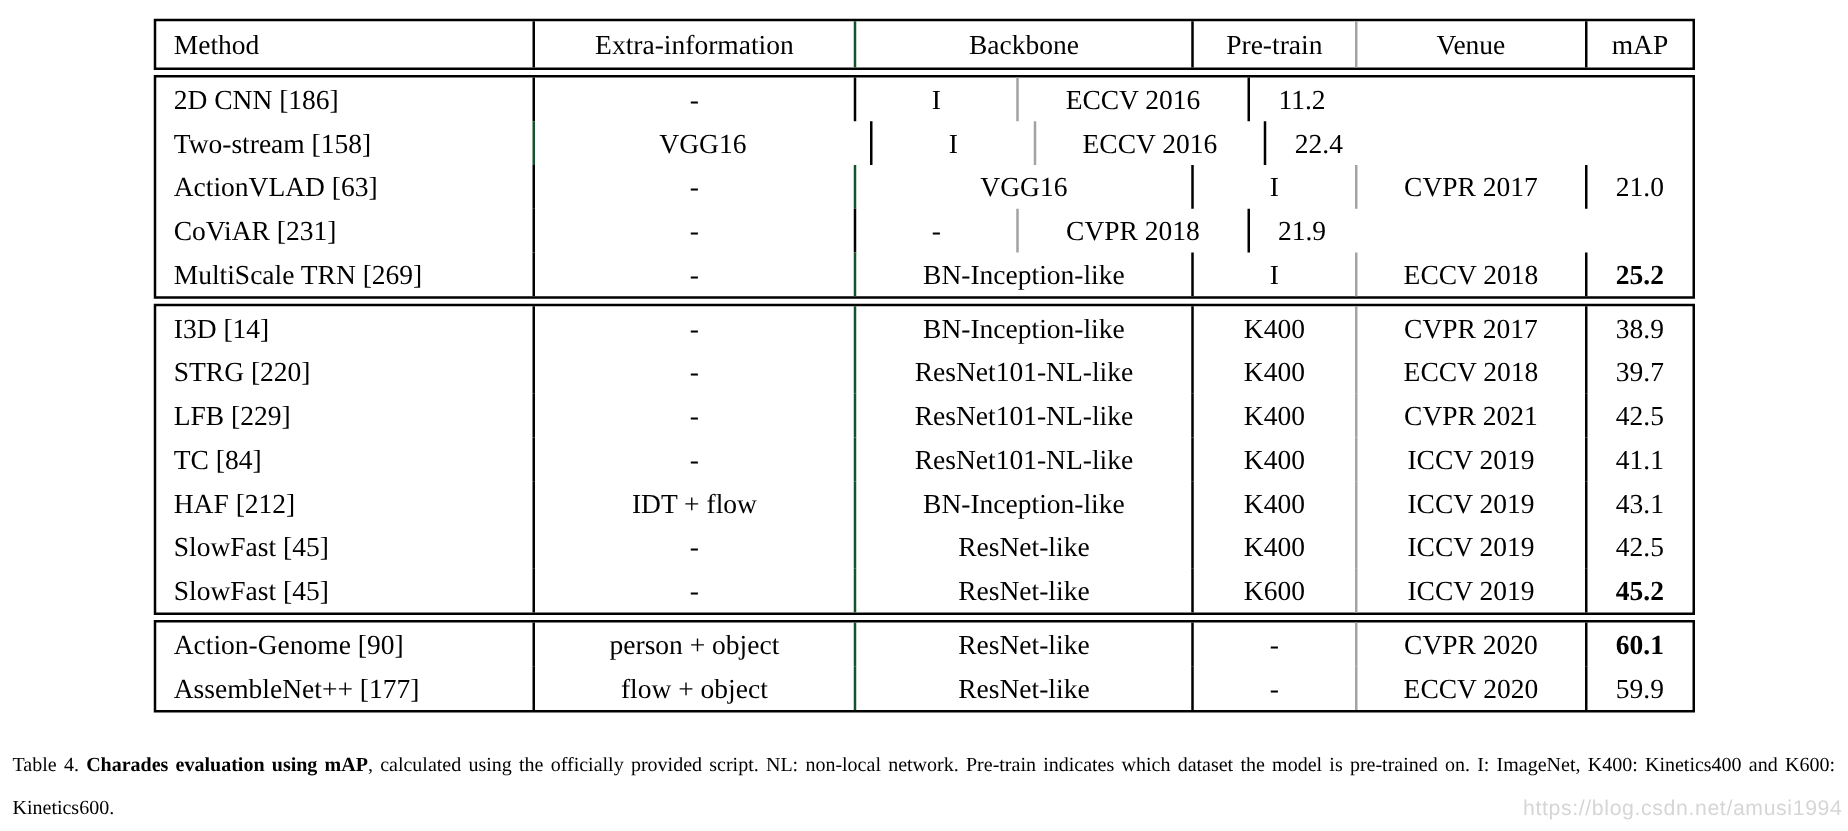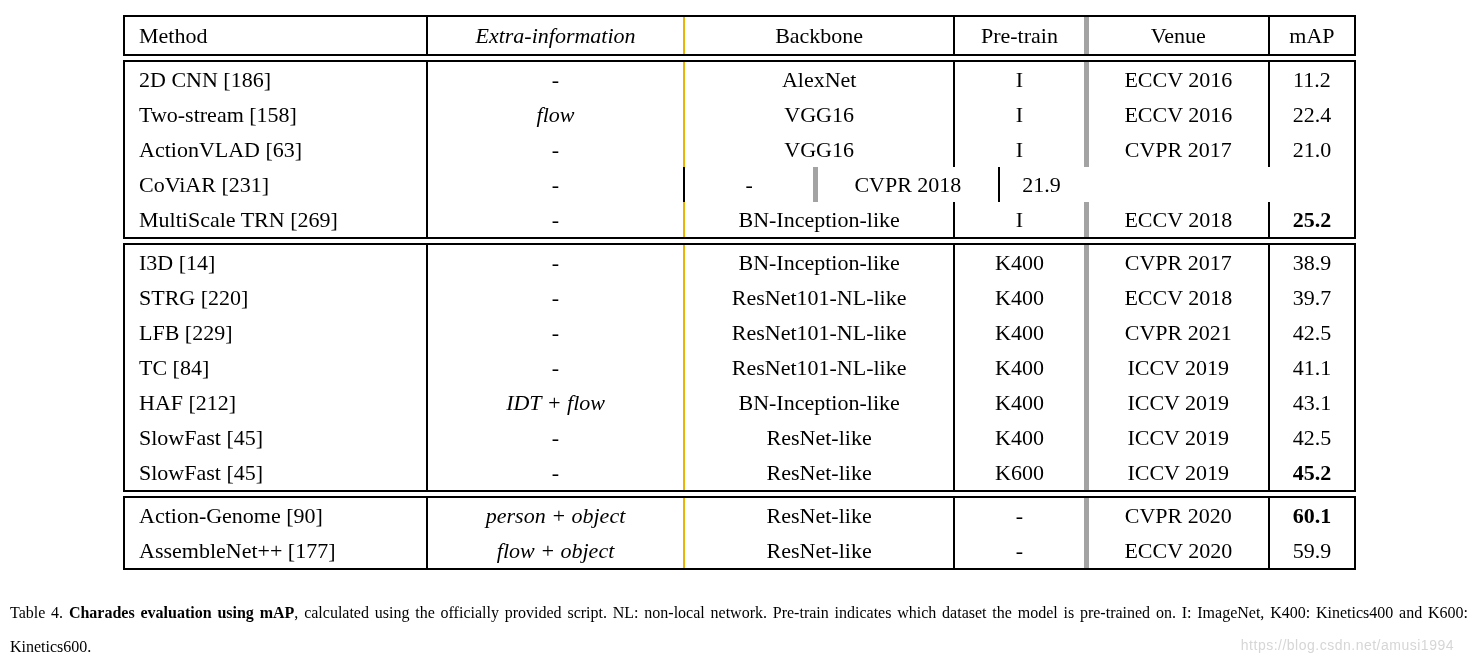--- a/index.html
+++ b/index.html
@@ -44,42 +44,42 @@
     flex: 0 0 auto;
     display: flex;
     align-items: center;
     justify-content: center;
     font-size: 22px;
     line-height: 1;
     white-space: nowrap;
     overflow: hidden;
   }
   .cell.c0 { width: 24.5%; justify-content: flex-start; padding-left: 14px; }
-  .cell.c1 { width: 20.9%; border-left: 2px solid #000; font-style: italic; }
-  .cell.c2 { width: 22.0%; border-left: 2px solid #eab308; }
+  .cell.c1 { width: 20.9%; border-left: 2px solid #000; }
+  .cell.c2 { width: 22.0%; border-left: 2px solid #14532d; }
   .cell.c3 { width: 10.6%; border-left: 2px solid #000; }
-  .cell.c4 { width: 15.0%; border-left: 5px solid #a3a3a3; }
+  .cell.c4 { width: 15.0%; border-left: 2px solid #a3a3a3; }
   .cell.c5 { width: 7.0%;  border-left: 2px solid #000; }
   .cell.bold { font-weight: 700; }
   .caption {
     position: absolute;
     left: 10px;
     top: 596px;
     width: 1458px;
     font-size: 16px;
     line-height: 34px;
     text-align: justify;
   }
   .caption .b { font-weight: 700; }
   .watermark {
     position: absolute;
-    right: 24px;
+    right: 4px;
     top: 637px;
     font-family: "Liberation Sans", sans-serif;
-    font-size: 14px;
+    font-size: 17px;
     color: #d6d6d6;
     letter-spacing: 0.5px;
   }
 </style>
 </head>
 <body>
 
 <div class="page">
 
   <div class="tbl">
@@ -92,28 +92,26 @@
         <div class="cell c3">Pre-train</div>
         <div class="cell c4">Venue</div>
         <div class="cell c5">mAP</div>
       </div>
     </div>
 
     <div class="section">
       <div class="row">
         <div class="cell c0">2D CNN [186]</div>
         <div class="cell c1">-</div>
-        <div class="cell c2">AlexNet</div>
         <div class="cell c3">I</div>
         <div class="cell c4">ECCV 2016</div>
         <div class="cell c5">11.2</div>
       </div>
       <div class="row">
         <div class="cell c0">Two-stream [158]</div>
-        <div class="cell c1">flow</div>
         <div class="cell c2">VGG16</div>
         <div class="cell c3">I</div>
         <div class="cell c4">ECCV 2016</div>
         <div class="cell c5">22.4</div>
       </div>
       <div class="row">
         <div class="cell c0">ActionVLAD [63]</div>
         <div class="cell c1">-</div>
         <div class="cell c2">VGG16</div>
         <div class="cell c3">I</div>

